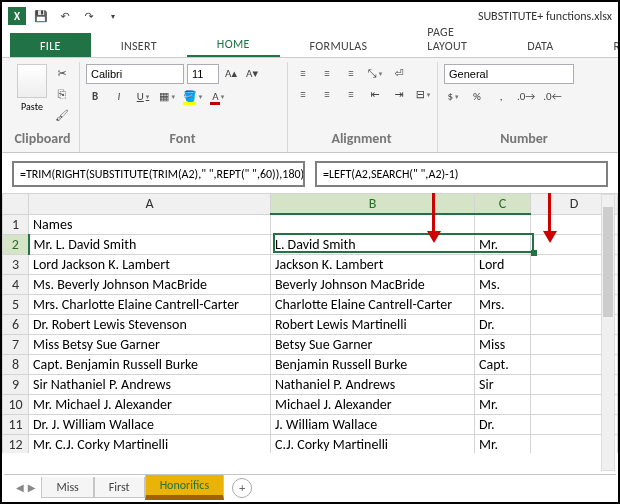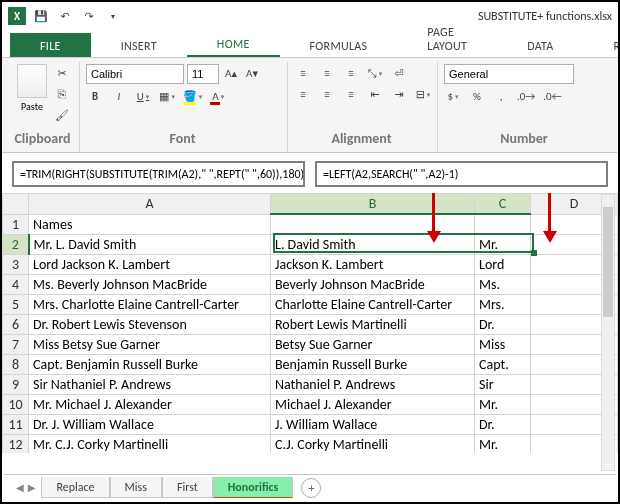--- a/index.html
+++ b/index.html
@@ -42,21 +42,21 @@
   .selrange{position:absolute;border:2px solid #217346;pointer-events:none;}
   .selhandle{position:absolute;width:6px;height:6px;background:#217346;pointer-events:none;}
   
   .arrow{position:absolute;pointer-events:none;}
   .arrow .shaft{width:3px;background:#c00;position:absolute;}
   .arrow .head{width:0;height:0;border-left:7px solid transparent;border-right:7px solid transparent;border-top:12px solid #c00;position:absolute;}
   
   .sheettabs{position:absolute;bottom:2px;left:2px;right:2px;height:26px;border-top:1px solid #c6c6c6;display:flex;align-items:center;background:#fff;padding-left:6px;gap:0;}
   .sheettabs .nav{display:flex;gap:4px;color:#888;font-size:10px;padding:0 6px;}
   .sheettab{padding:3px 14px;font-size:12px;color:#444;border:1px solid #c6c6c6;border-top:none;background:#f5f5f5;}
-  .sheettab.active{background:#86efac;color:#217346;border-bottom:1px solid #a16207;font-weight:bold;}
+  .sheettab.active{background:#eab308;color:#217346;border-bottom:5px solid #a16207;font-weight:normal;}
   .addsheet{width:20px;height:20px;border:1px solid #aaa;border-radius:50%;display:flex;align-items:center;justify-content:center;margin-left:8px;color:#666;}
   
   .scroll-y{position:absolute;right:3px;top:192px;width:14px;height:277px;background:#f0f0f0;border:1px solid #ddd;}
   .scroll-y .thumb{position:absolute;top:12px;left:1px;right:1px;height:110px;background:#cdcdcd;}
 </style>
 </head>
 <body>
 
 <div class="titlebar">
   <div class="qat">
@@ -267,18 +267,17 @@
 
 <div class="scroll-y">
     <div class="thumb"></div>
   </div>
 
 <div class="sheettabs">
   <div class="nav">
     <span>◀</span>
     <span>▶</span>
   </div>
-  <div class="sheettab">Replace</div>
   <div class="sheettab">Miss</div>
   <div class="sheettab">First</div>
   <div class="sheettab active">Honorifics</div>
   <div class="addsheet">+</div>
 </div>
 
 </body></html>

